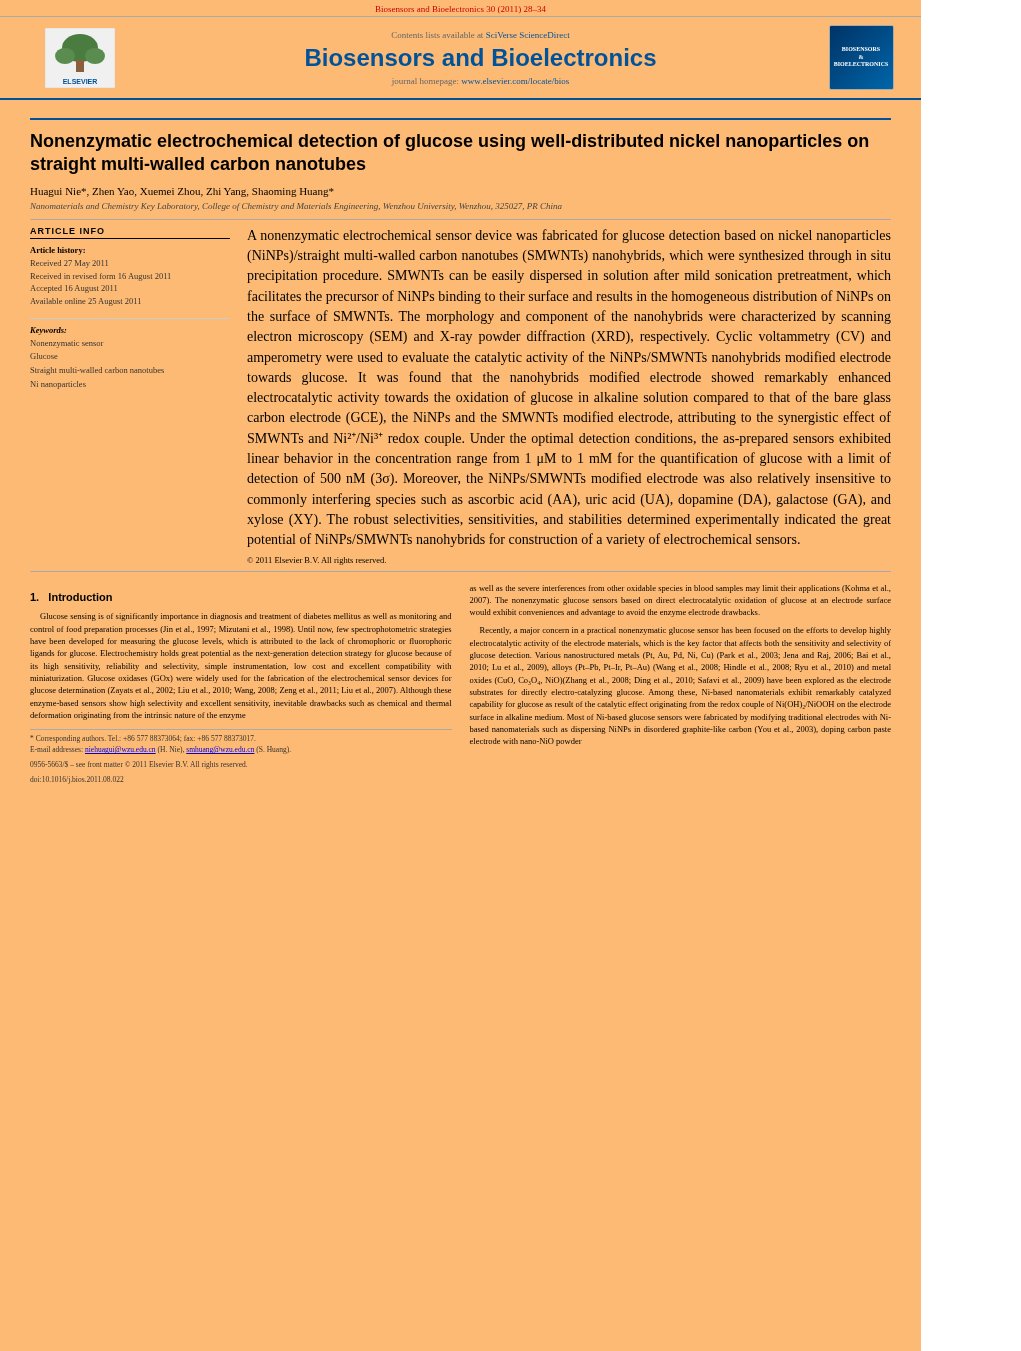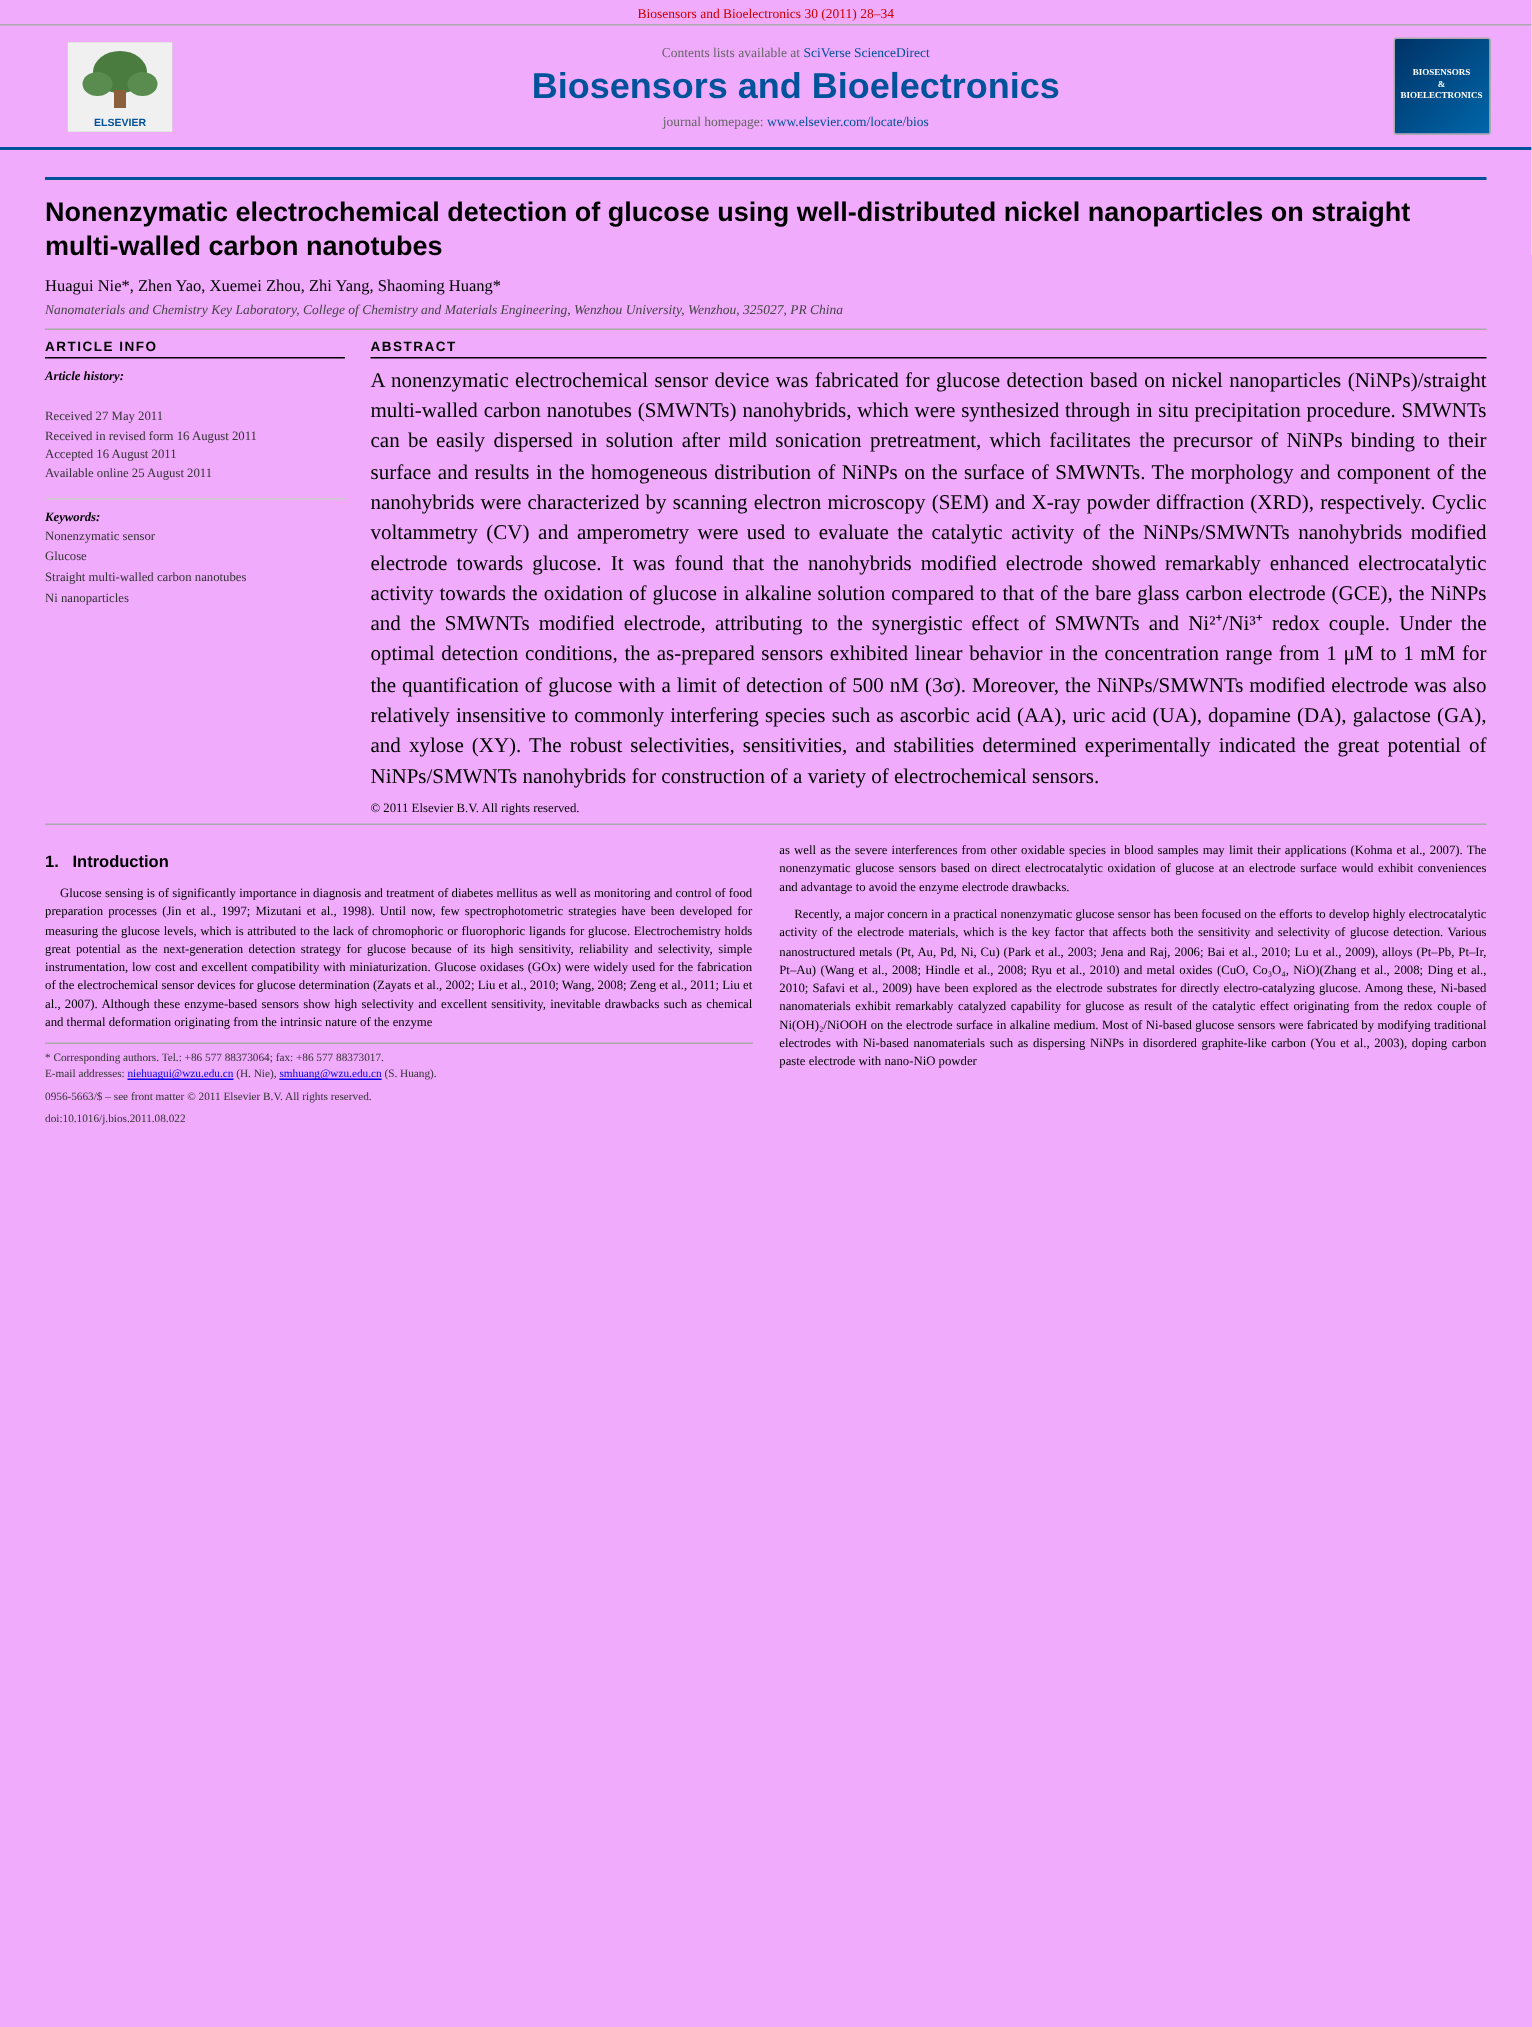--- a/index.html
+++ b/index.html
@@ -6,23 +6,23 @@
     body {
       font-family: 'Times New Roman', Times, serif;
       font-size: 10px;
       background: #fff;
       width: 1021px;
       min-height: 1351px;
       color: #000;
     }
 
     .page {
-      width: 1021px;
+      width: 921px;
       min-height: 1351px;
-      background: #f0abfc;
+      background: #fdba74;
       padding: 0;
     }
 
     
     .journal-header-top {
       text-align: center;
       padding: 4px 0 2px;
       font-size: 9px;
       color: #c00;
       border-bottom: 1px solid #aaa;
@@ -175,24 +175,23 @@
       margin-bottom: 6px;
       font-family: Arial, sans-serif;
     }
 
     .article-info-block {
       margin-bottom: 10px;
     }
 
     .info-label {
       font-size: 8.5px;
-      font-style: italic;
-      font-weight: bold;
-      color: #000;
-      margin-bottom: 16px;
+      font-weight: bold;
+      color: #000;
+      margin-bottom: 2px;
     }
 
     .info-dates {
       font-size: 8.5px;
       color: #333;
       line-height: 1.5;
     }
 
     .keywords-label {
       font-size: 8.5px;
@@ -373,23 +372,20 @@
           <div class="keywords-list">
             <span>Straight multi-walled carbon nanotubes</span>
           </div>
           <div class="keywords-list">
             <span>Ni nanoparticles</span>
           </div>
         </div>
       </div>
 
       <div class="col-right">
-        <div class="section-header">
-          <span>ABSTRACT</span>
-        </div>
         <div class="abstract-text">
           <span>A nonenzymatic electrochemical sensor device was fabricated for glucose detection based on nickel nanoparticles (NiNPs)/straight multi-walled carbon nanotubes (SMWNTs) nanohybrids, which were synthesized through in situ precipitation procedure. SMWNTs can be easily dispersed in solution after mild sonication pretreatment, which facilitates the precursor of NiNPs binding to their surface and results in the homogeneous distribution of NiNPs on the surface of SMWNTs. The morphology and component of the nanohybrids were characterized by scanning electron microscopy (SEM) and X-ray powder diffraction (XRD), respectively. Cyclic voltammetry (CV) and amperometry were used to evaluate the catalytic activity of the NiNPs/SMWNTs nanohybrids modified electrode towards glucose. It was found that the nanohybrids modified electrode showed remarkably enhanced electrocatalytic activity towards the oxidation of glucose in alkaline solution compared to that of the bare glass carbon electrode (GCE), the NiNPs and the SMWNTs modified electrode, attributing to the synergistic effect of SMWNTs and Ni²⁺/Ni³⁺ redox couple. Under the optimal detection conditions, the as-prepared sensors exhibited linear behavior in the concentration range from 1 μM to 1 mM for the quantification of glucose with a limit of detection of 500 nM (3σ). Moreover, the NiNPs/SMWNTs modified electrode was also relatively insensitive to commonly interfering species such as ascorbic acid (AA), uric acid (UA), dopamine (DA), galactose (GA), and xylose (XY). The robust selectivities, sensitivities, and stabilities determined experimentally indicated the great potential of NiNPs/SMWNTs nanohybrids for construction of a variety of electrochemical sensors.</span>
         </div>
         <div class="copyright-line">
           <span>© 2011 Elsevier B.V. All rights reserved.</span>
         </div>
       </div>
     </div>
 
     <hr class="divider-thin">

